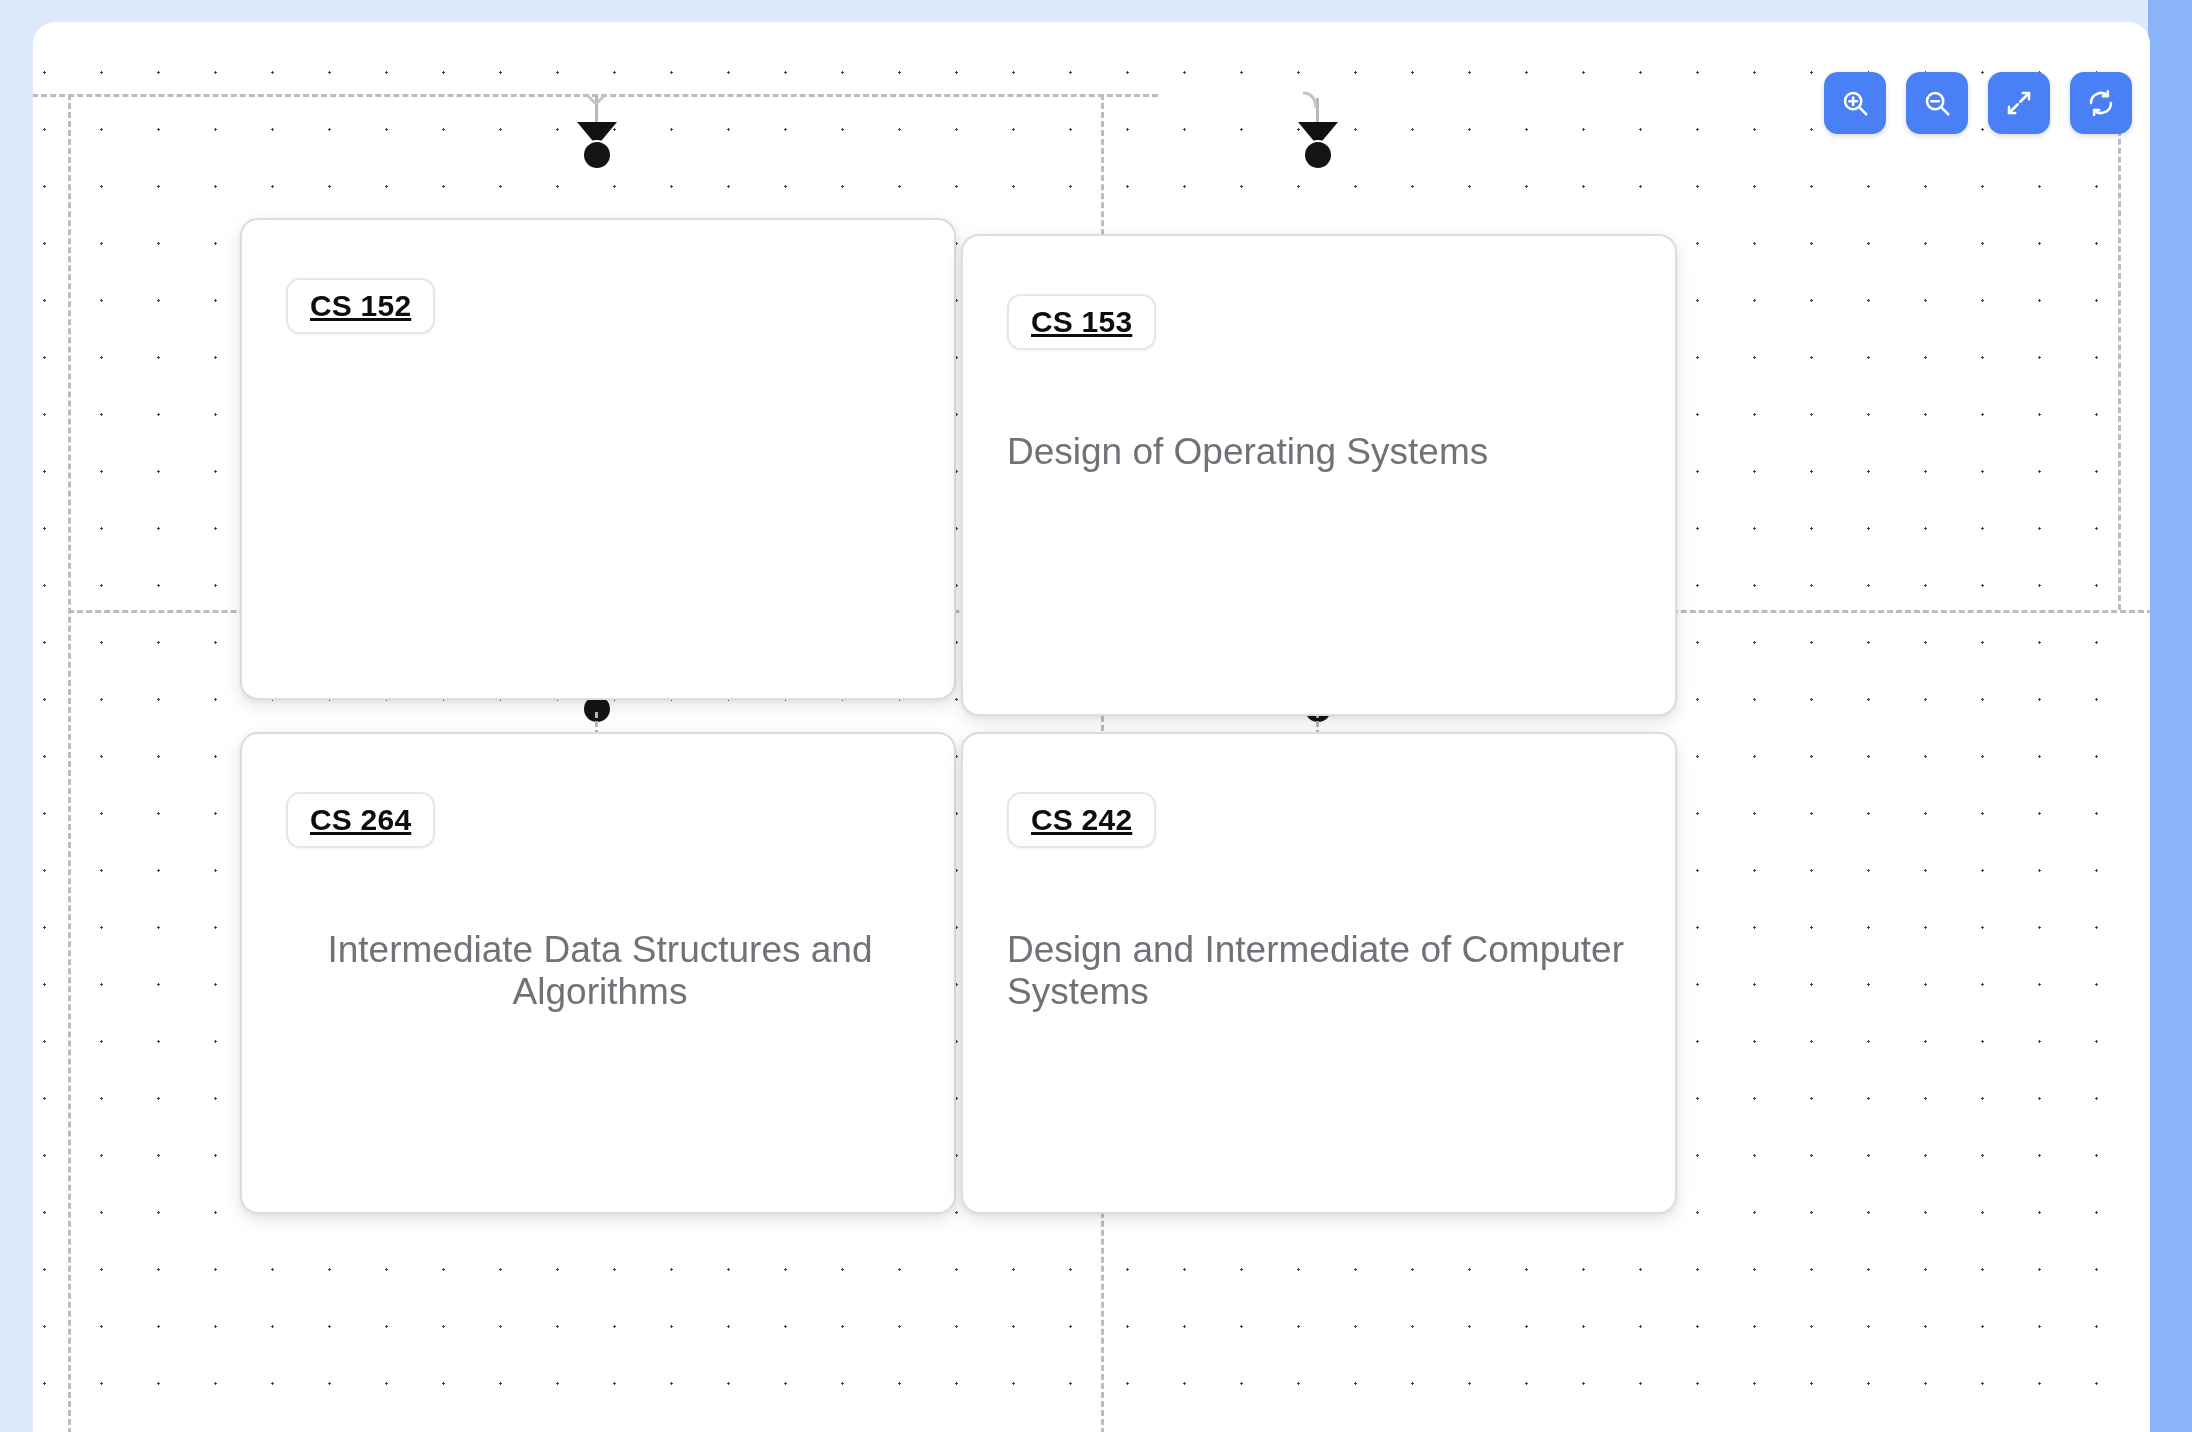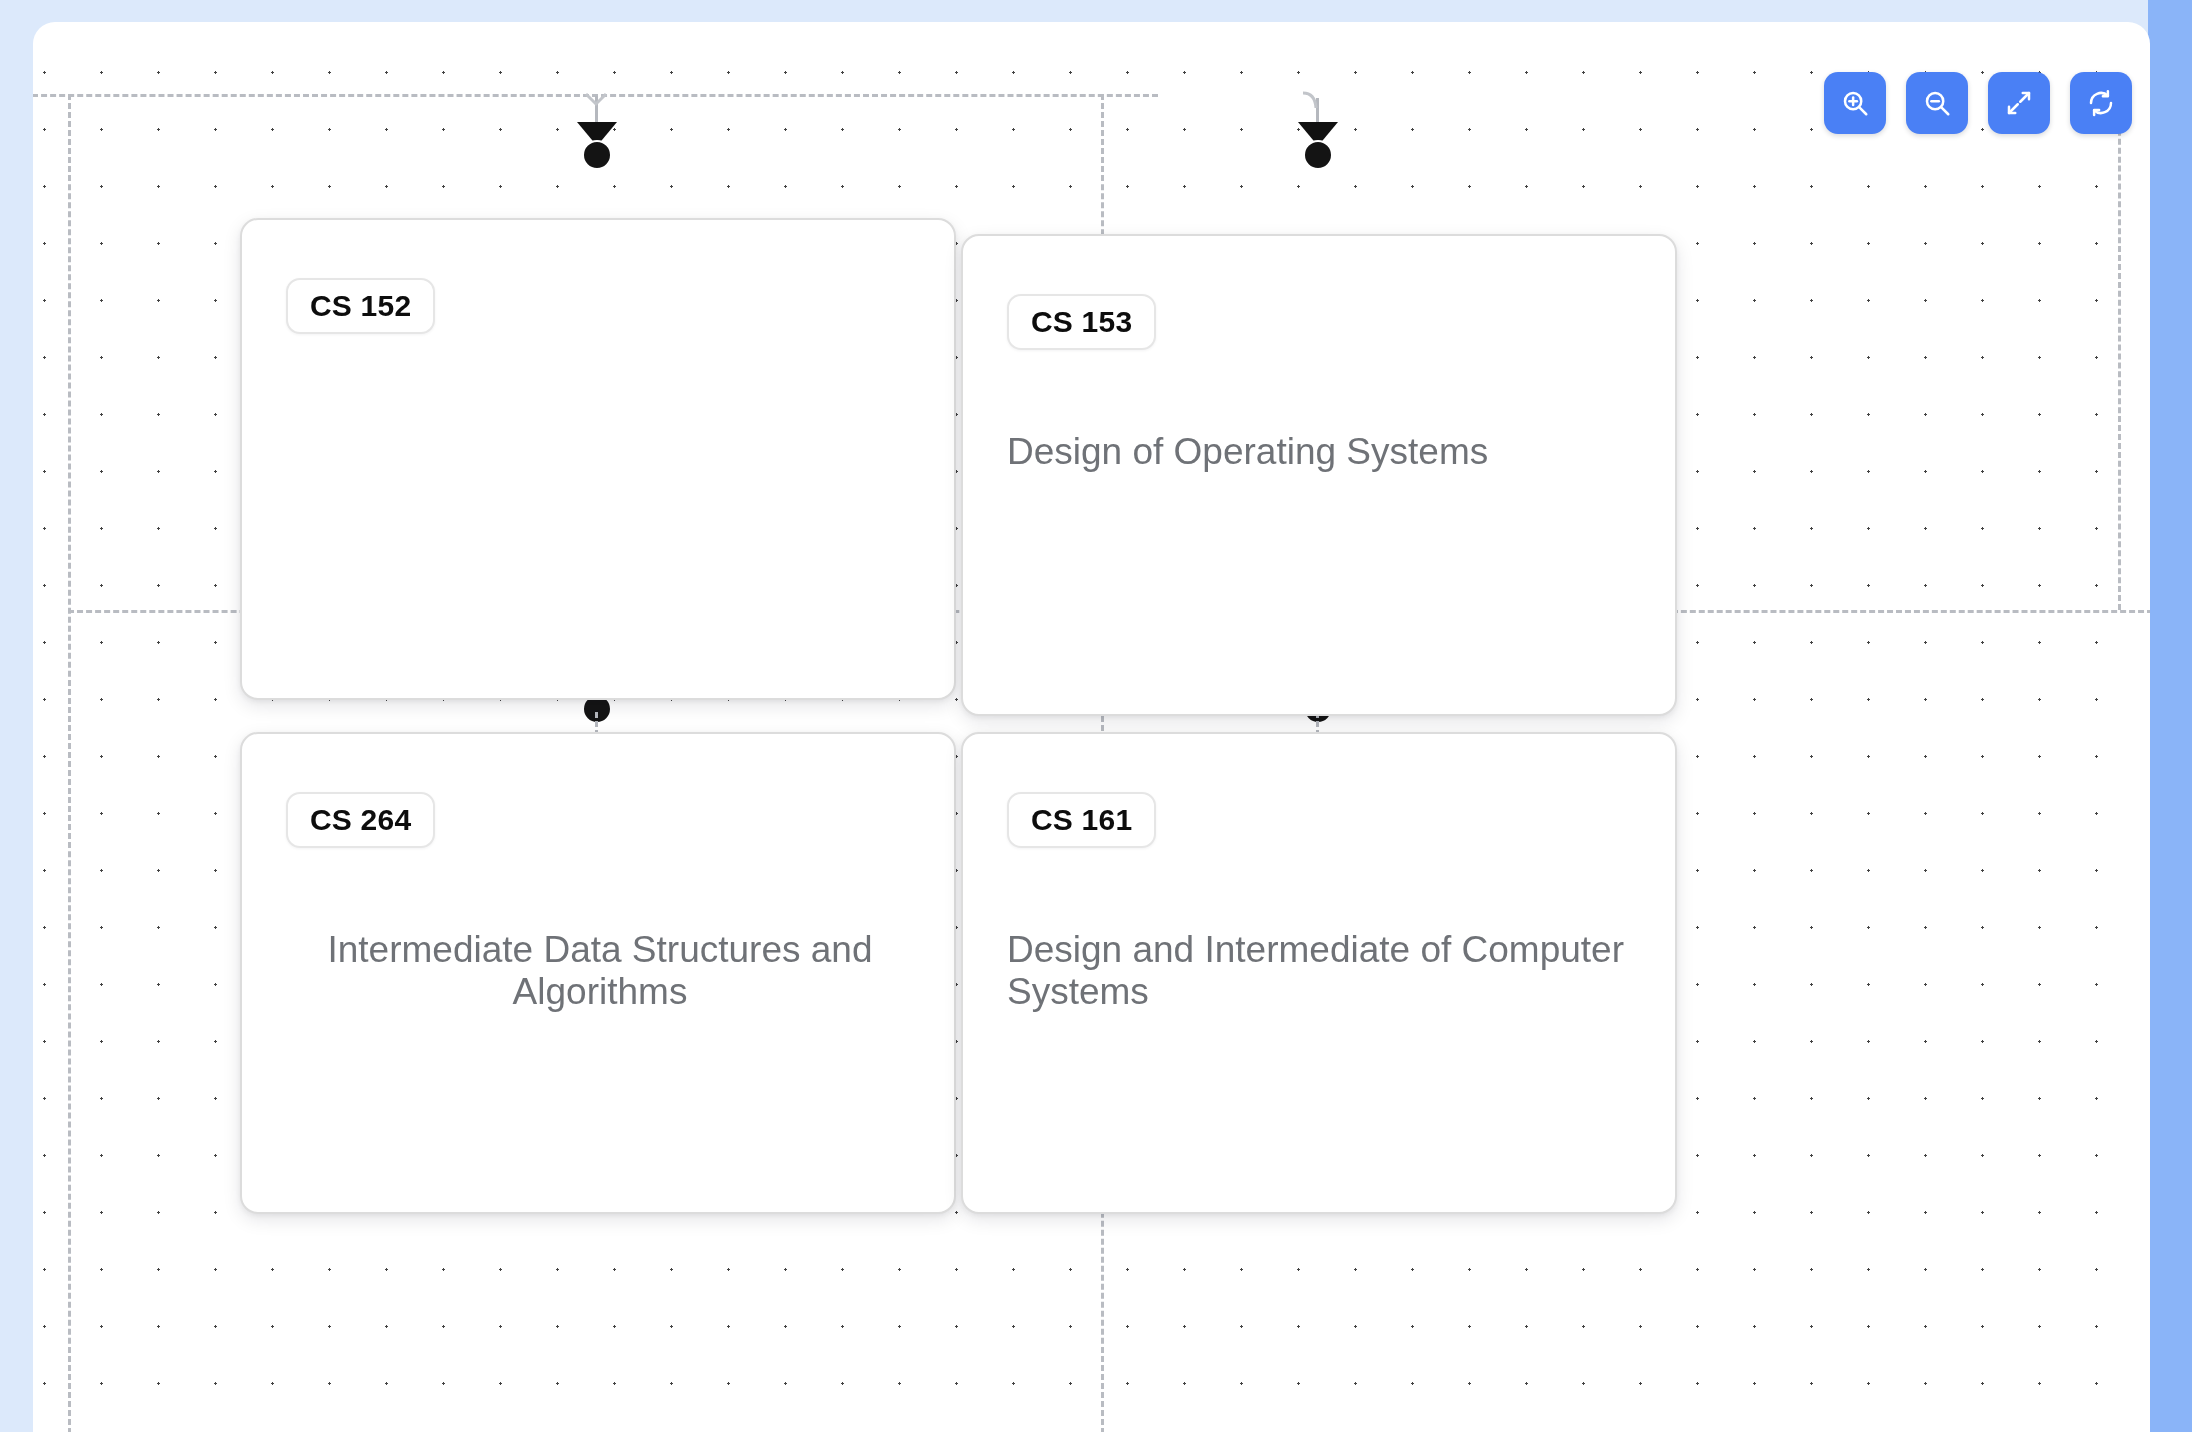--- a/index.html
+++ b/index.html
@@ -109,20 +109,21 @@
     padding: 11px 22px;
     border: 2px solid #e6e6e6;
     border-radius: 14px;
     background: #ffffff;
     color: #0d0d0d;
     font-size: 30px;
     font-weight: 700;
     letter-spacing: .2px;
     line-height: 1;
     box-shadow: 0 1px 3px rgba(16,24,40,.05);
+    text-decoration: underline;
   }
   .card-title {
     position: absolute;
     left: 44px;
     right: 40px;
     color: #6f7277;
     font-size: 37px;
     font-weight: 400;
     line-height: 1.14;
   }
@@ -212,21 +213,21 @@
     <span class="card-code" style="top:58px;">CS 153</span>
     <div class="card-title" style="top:195px;">Design of Operating Systems</div>
   </div>
 
   <div class="card" style="left:207px; top:710px; width:716px; height:482px;">
     <span class="card-code" style="top:58px;">CS 264</span>
     <div class="card-title" style="top:195px;text-align:center;">Intermediate Data Structures and Algorithms</div>
   </div>
 
   <div class="card" style="left:928px; top:710px; width:716px; height:482px;">
-    <span class="card-code" style="top:58px;">CS 161</span>
+    <span class="card-code" style="top:58px;">CS 242</span>
     <div class="card-title" style="top:195px;">Design and Intermediate of Computer Systems</div>
   </div>
 
 </div>
 
 <div id="toolbar">
 
   <button class="tool-btn">
     <span>
       <svg width="30" height="30" viewBox="0 0 24 24" fill="none" stroke="#ffffff" stroke-width="2" stroke-linecap="round">

